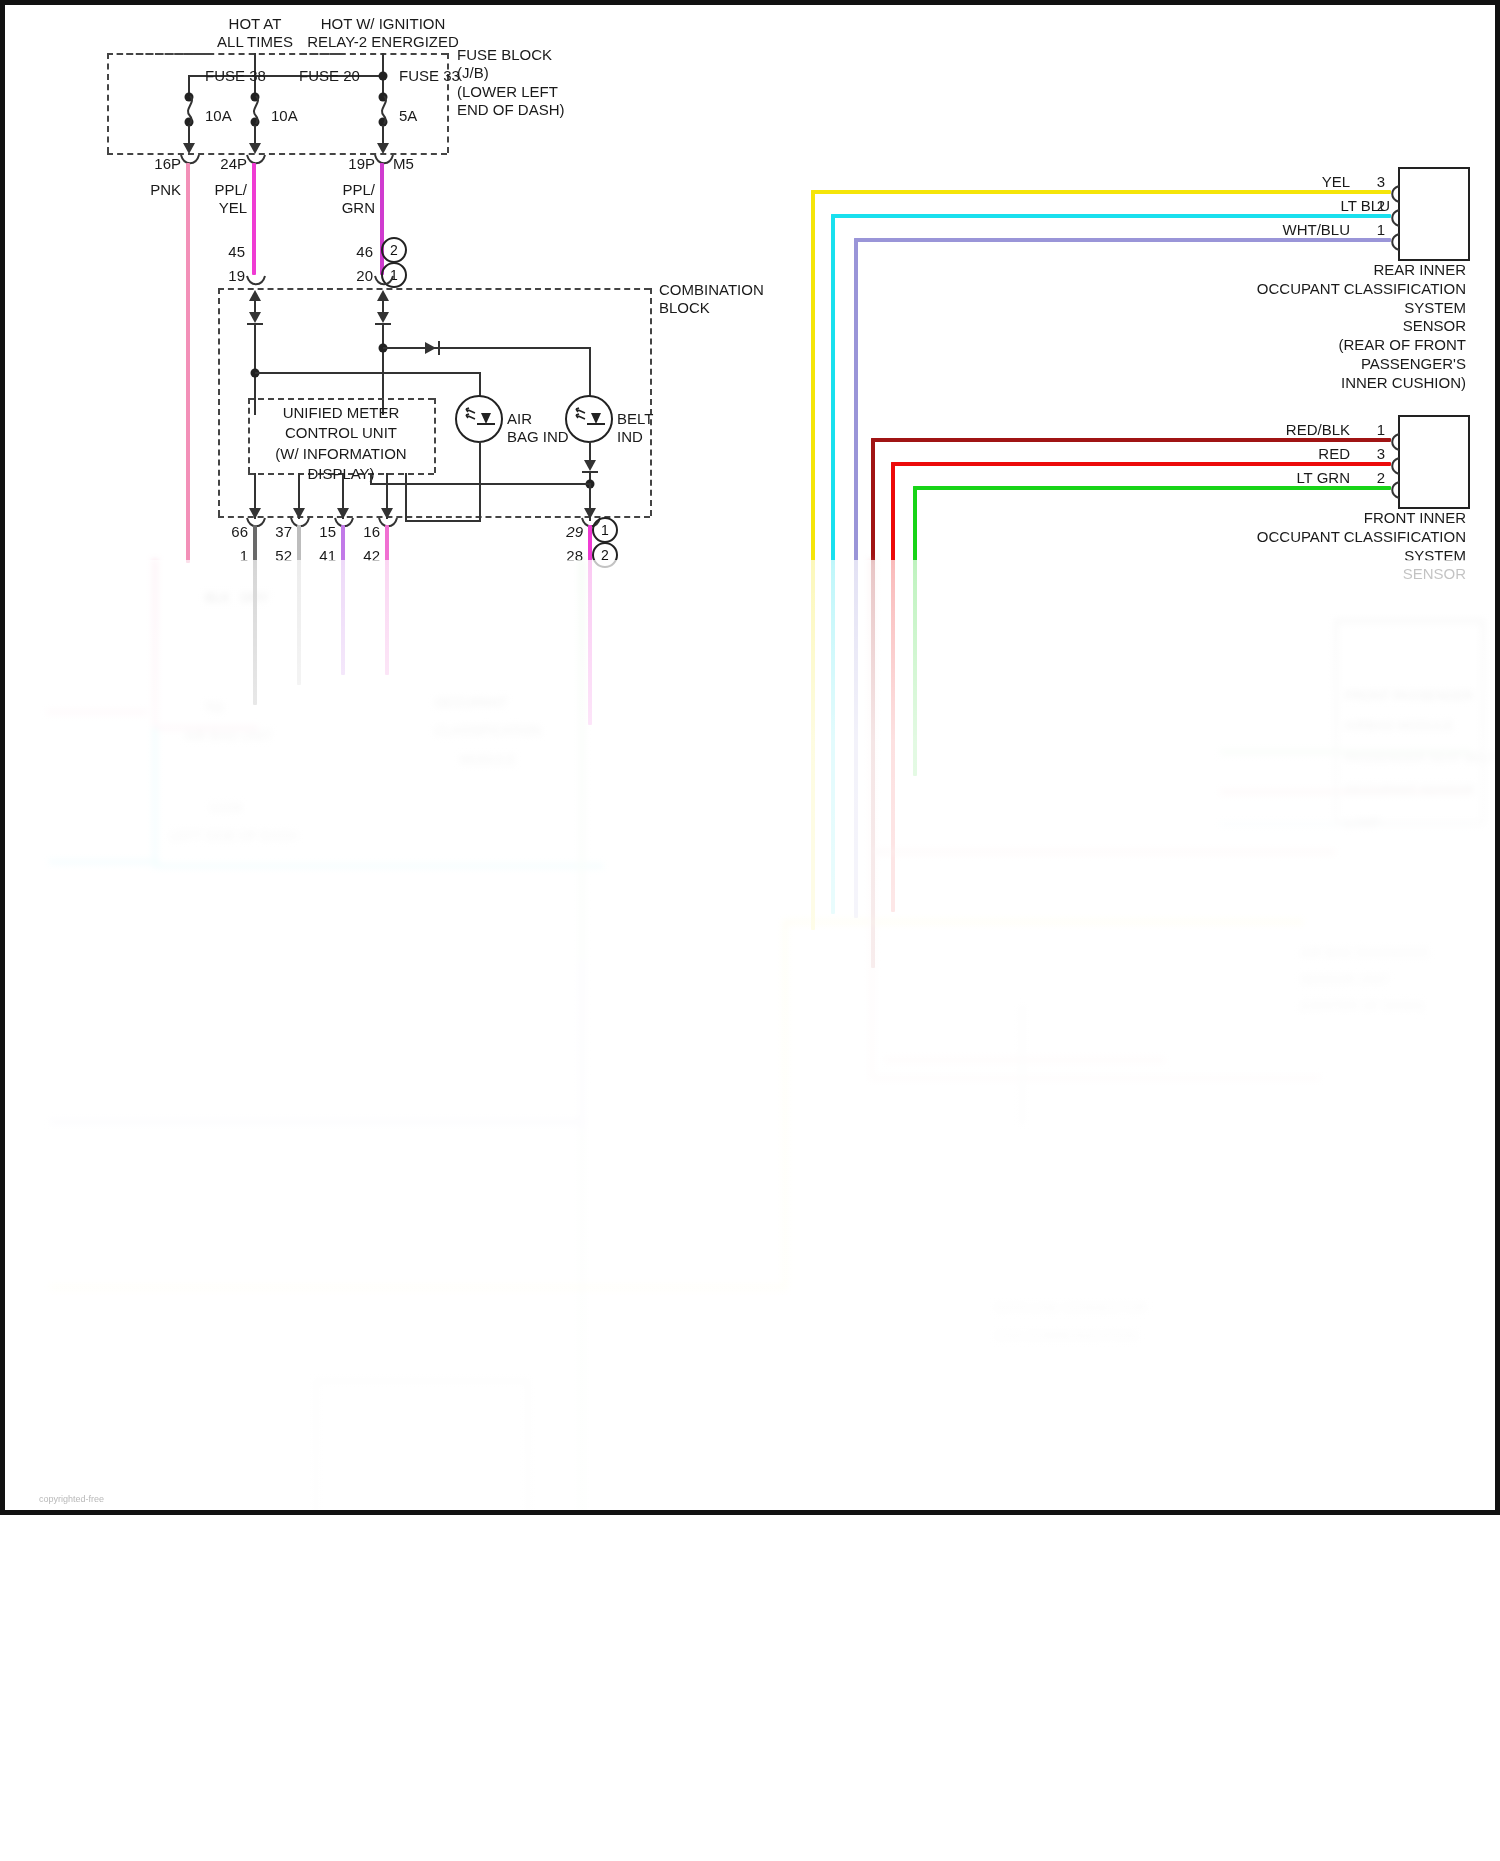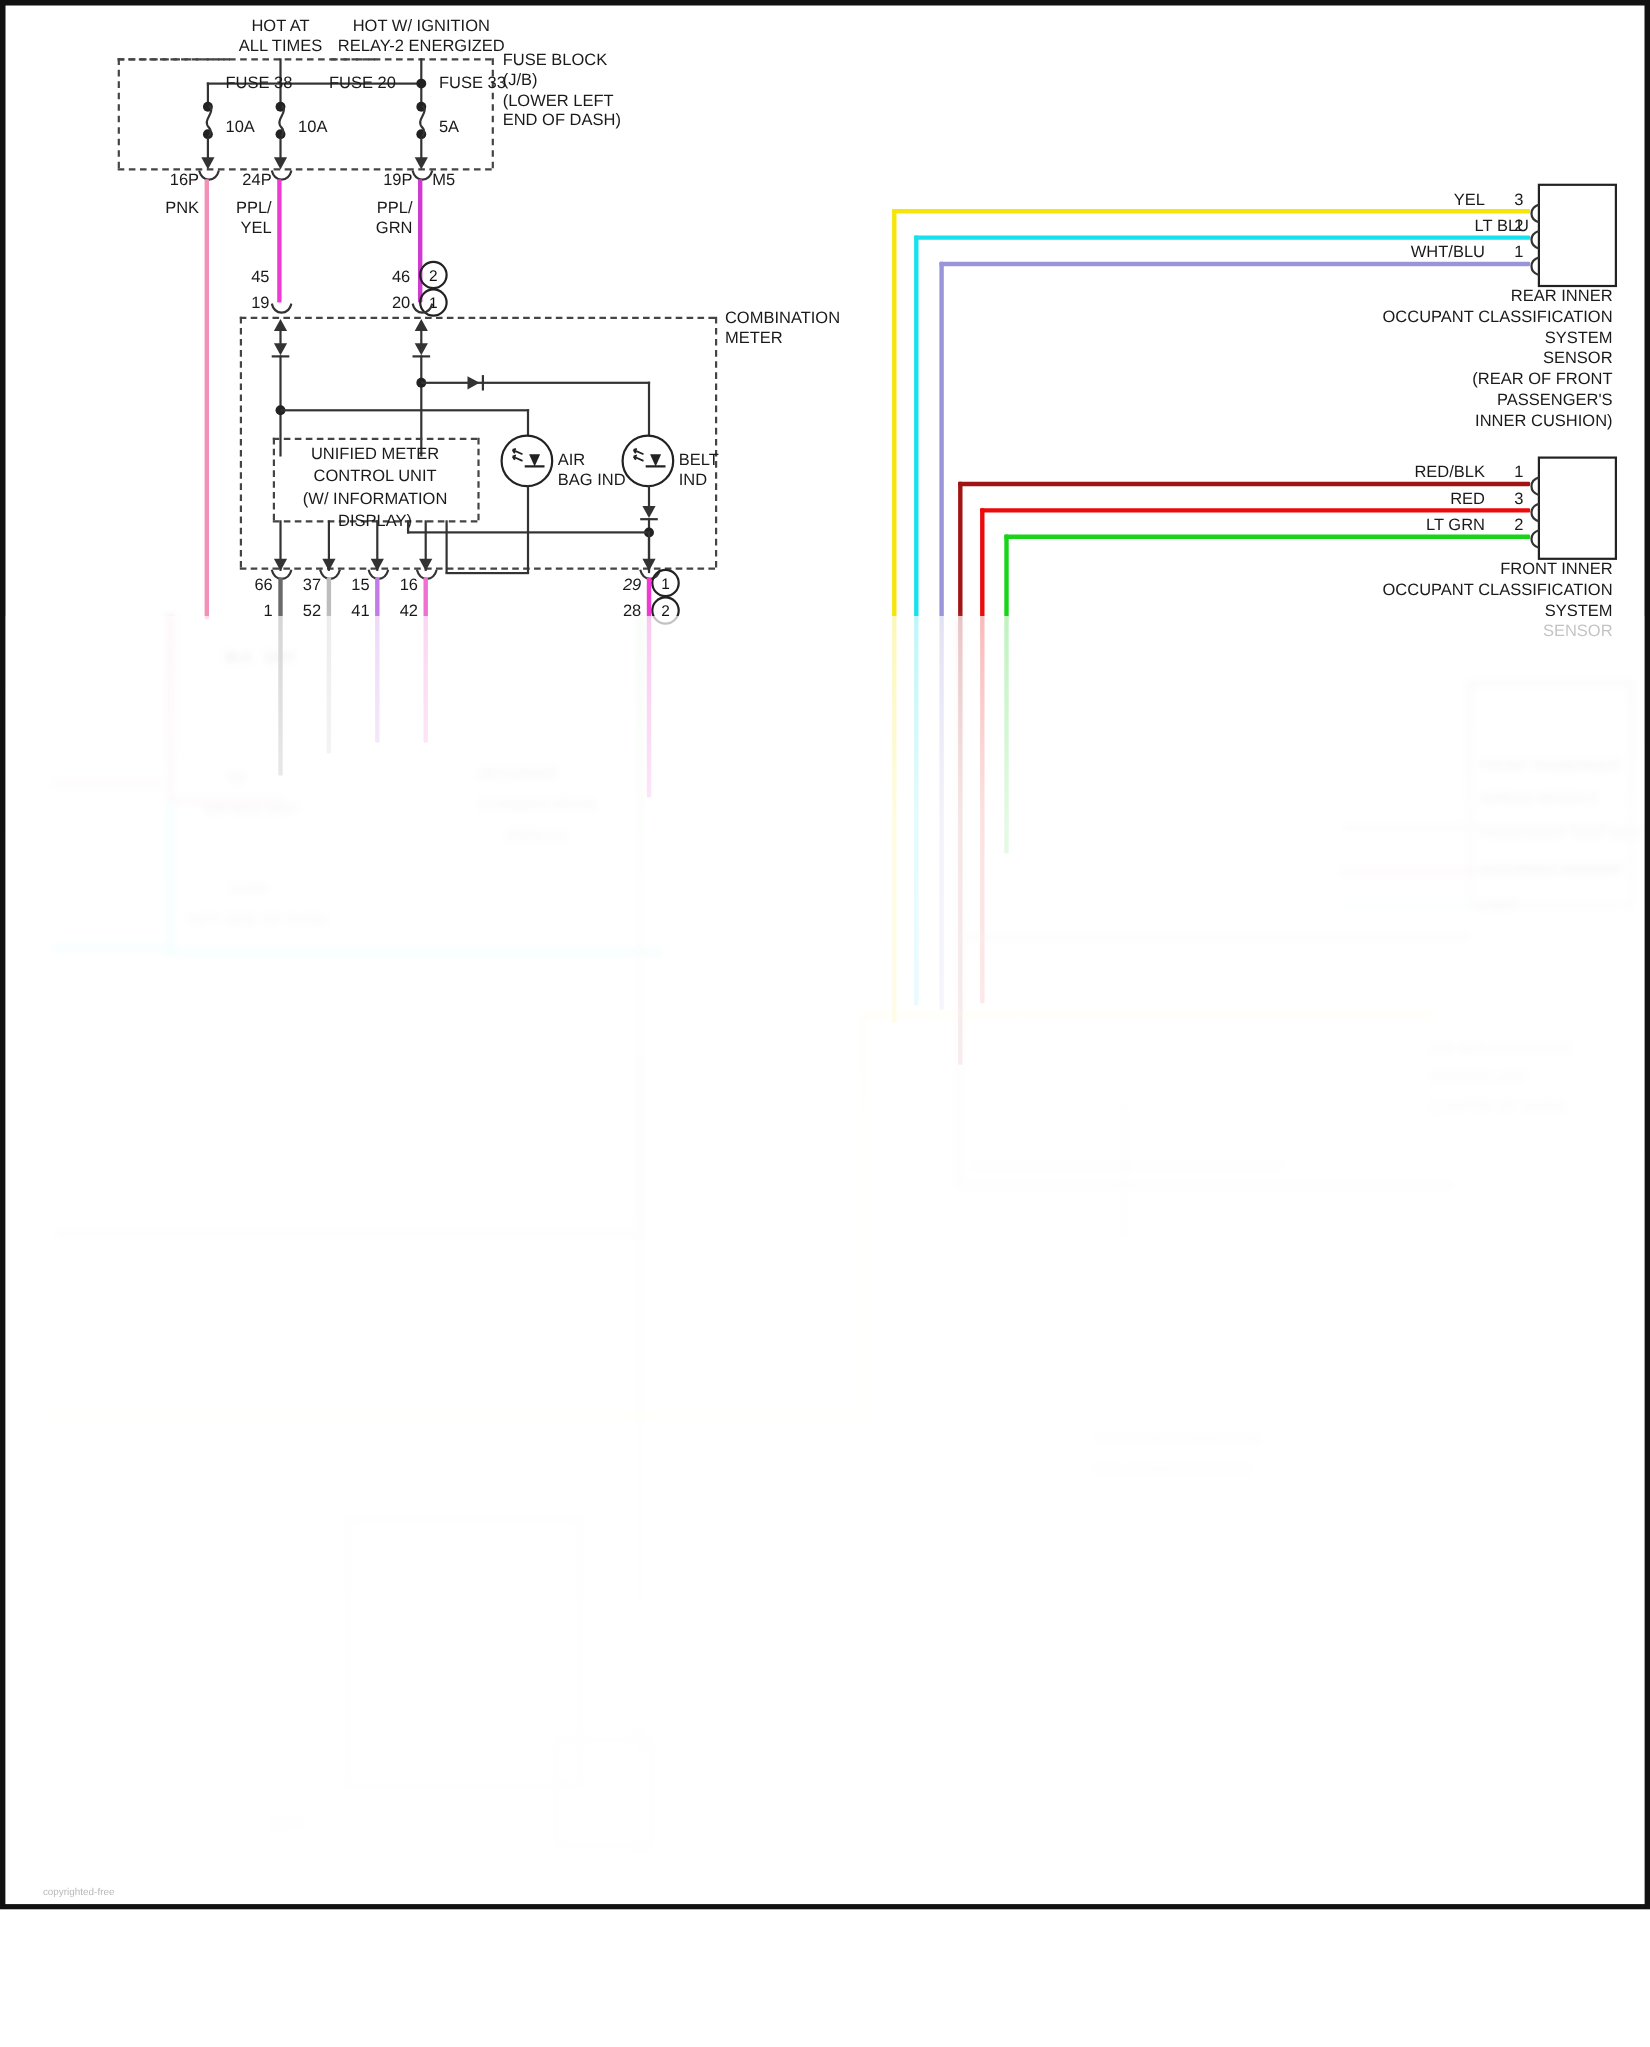--- a/index.html
+++ b/index.html
@@ -1,17 +1,17 @@
 <!DOCTYPE html>
 <html><head>
 <meta charset="utf-8">
 <style>
   html,body{margin:0;padding:0;background:#fff;}
   body{font-family:"Liberation Sans",sans-serif;}
-  #page{position:relative;width:1500px;height:1736px;background:#ffffff;overflow:hidden;
+  #page{position:relative;width:1500px;height:1515px;background:#ffffff;overflow:hidden;
         border-left:5px solid #111;border-top:5px solid #111;border-right:5px solid #111;border-bottom:5px solid #111;
         box-sizing:border-box;}
   .lbl{position:absolute;font-size:15px;color:#1a1a1a;line-height:1.22;white-space:pre;}
   .lbl.c{text-align:center;transform:translateX(-50%);}
   .lbl.r{text-align:right;transform:translateX(-100%);}
   .ln{position:absolute;background:#333;}
   .h{height:2px;}
   .v{width:2px;}
   .dash-h{position:absolute;height:0;border-top:2px dashed #444;}
   .dash-v{position:absolute;width:0;border-left:2px dashed #444;}
@@ -197,21 +197,21 @@
   <div class="conn" style="left:378px;top:270px;">
     <svg width="20" height="16" viewBox="0 0 20 16">
         <path d="M1 1 C4 12, 16 12, 19 1" stroke="#333" stroke-width="2" fill="none"></path>
       </svg>
   </div>
 
   <div class="dash-h" style="left:213px;top:283px;width:432px;"></div>
   <div class="dash-h" style="left:213px;top:511px;width:432px;"></div>
   <div class="dash-v" style="left:213px;top:283px;height:228px;"></div>
   <div class="dash-v" style="left:645px;top:283px;height:228px;"></div>
-  <div class="lbl" style="left:654px;top:276px;"><span>COMBINATION</span><br><span>METER</span></div>
+  <div class="lbl" style="left:654px;top:276px;"><span>COMBINATION</span><br><span>BLOCK</span></div>
 
   <div class="arrow-u" style="left:250px;top:285px;"></div>
   <div class="arrow-u" style="left:378px;top:285px;"></div>
   <div class="ln v" style="left:249px;top:288px;height:26px;"></div>
   <div class="ln v" style="left:377px;top:288px;height:26px;"></div>
   <div class="arrow-d" style="left:250px;top:307px;"></div>
   <div class="ln h" style="left:242px;top:318px;width:16px;"></div>
   <div class="arrow-d" style="left:378px;top:307px;"></div>
   <div class="ln h" style="left:370px;top:318px;width:16px;"></div>
   <div class="ln v" style="left:249px;top:318px;height:92px;"></div>

